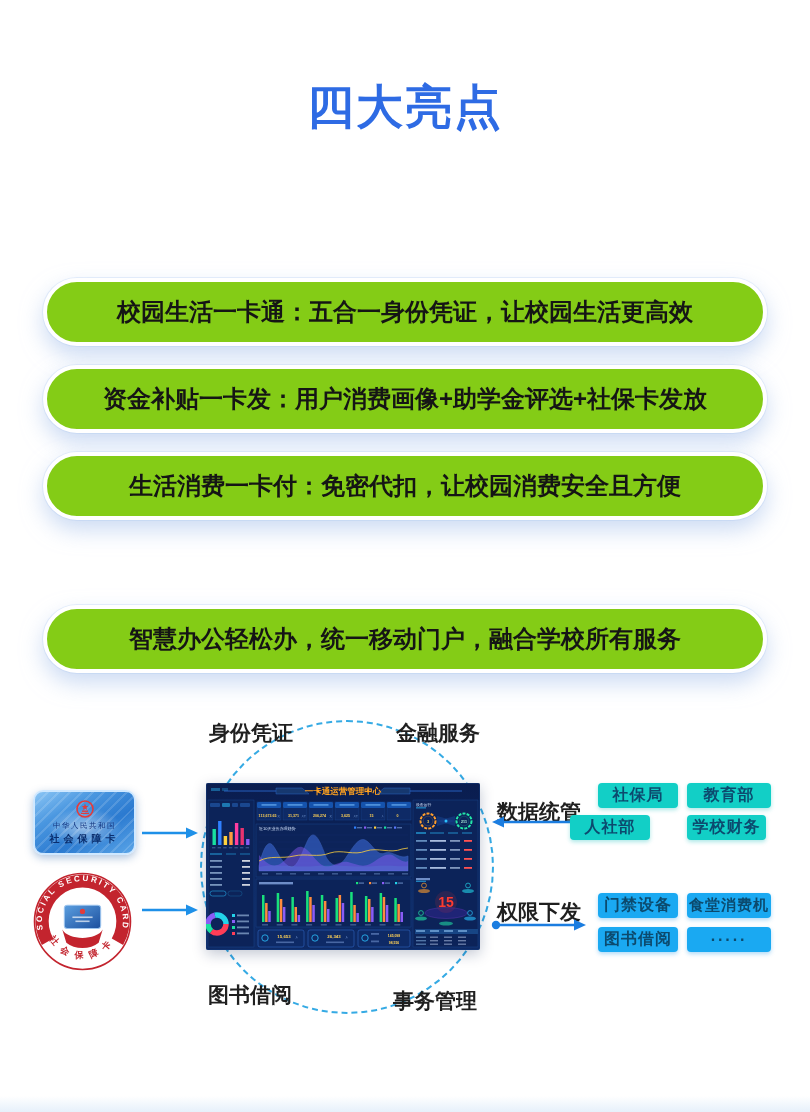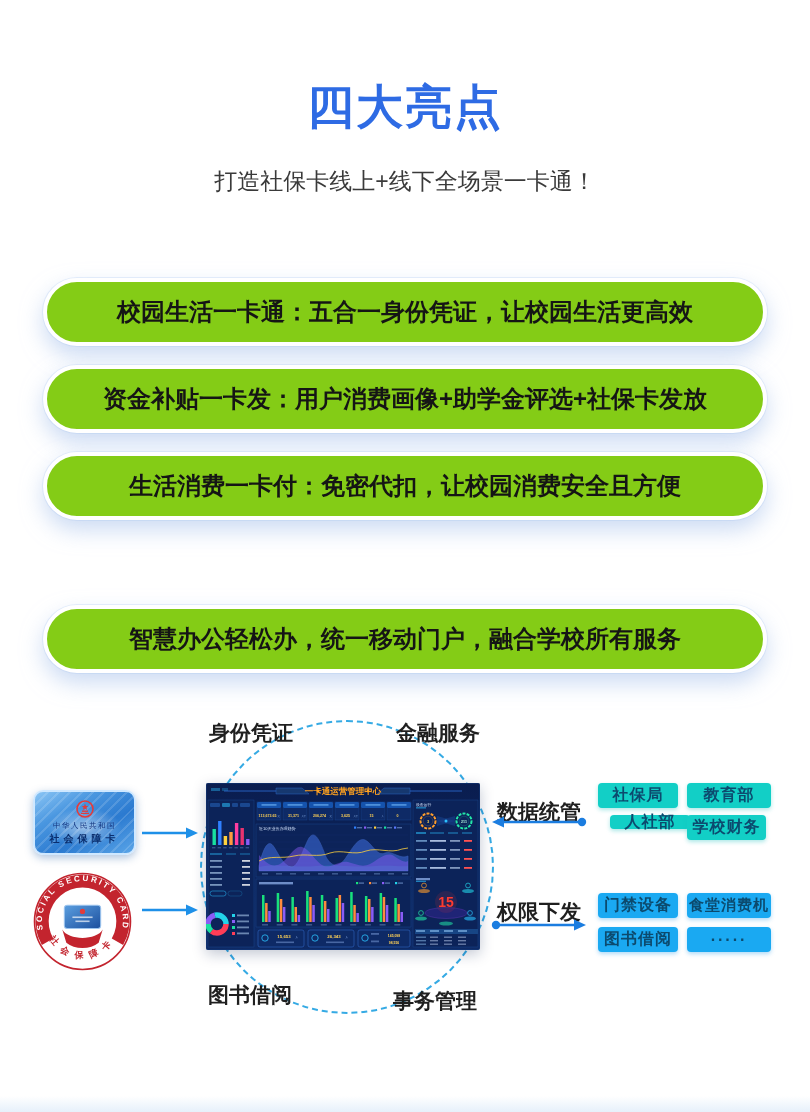--- a/index.html
+++ b/index.html
@@ -39,21 +39,20 @@
   .chip.blue{background:#1aa9f2;box-shadow:0 2px 4px rgba(26,150,235,.35);}
   .bottom-fade{left:0;right:0;bottom:0;height:16px;
                background:linear-gradient(#ffffff,#e6f0fb);}
 </style>
 </head>
 <body>
 
 <div class="abs page-title">四大亮点</div>
 
 <div class="abs subtitle">
-  <span style="display:block;">打造社保卡线上+线下全场景一卡通！</span>
 </div>
 
 <div class="abs pill" style="top:278px;">校园生活一卡通：五合一身份凭证，让校园生活更高效</div>
 <div class="abs pill" style="top:365px;">资金补贴一卡发：用户消费画像+助学金评选+社保卡发放</div>
 <div class="abs pill" style="top:452px;">生活消费一卡付：免密代扣，让校园消费安全且方便</div>
 <div class="abs pill" style="top:565px;margin-top:40px;">智慧办公轻松办，统一移动门户，融合学校所有服务</div>
 
 <div class="abs dashed-circle"></div>
 
 <div class="abs diagram-label" style="left:209px;top:719px;">身份凭证</div>
@@ -107,21 +106,21 @@
 </svg>
 
 <div class="abs flow-label" style="left:497px;top:798px;">数据统管</div>
 <svg class="abs arrow-svg" style="left:488px;top:814px;" width="102" height="16">
   <polygon points="4,8 16,2.5 16,13.5" fill="#1b7de0"></polygon>
   <line x1="14" y1="8" x2="92" y2="8" stroke="#1b7de0" stroke-width="2.4"></line>
   <circle cx="94" cy="8" r="4.2" fill="#1b7de0"></circle>
 </svg>
 <div class="chip teal" style="left:598px;top:783px;width:80px;height:25px;">社保局</div>
 <div class="chip teal" style="left:687px;top:783px;width:84px;height:25px;">教育部</div>
-<div class="chip teal" style="left:610px;top:815px;width:80px;height:14px;">人社部</div>
+<div class="chip teal" style="left:570px;top:815px;width:80px;height:25px;">人社部</div>
 <div class="chip teal" style="left:687px;top:815px;width:79px;height:25px;">学校财务</div>
 
 <div class="abs flow-label" style="left:497px;top:898px;">权限下发</div>
 <svg class="abs arrow-svg" style="left:488px;top:917px;" width="102" height="16">
   <circle cx="8" cy="8" r="4.2" fill="#1b7de0"></circle>
   <line x1="10" y1="8" x2="88" y2="8" stroke="#1b7de0" stroke-width="2.4"></line>
   <polygon points="86,2.5 98,8 86,13.5" fill="#1b7de0"></polygon>
 </svg>
 <div class="chip blue" style="left:598px;top:893px;width:80px;height:25px;">门禁设备</div>
 <div class="chip blue" style="left:687px;top:893px;width:84px;height:25px;font-size:15px;">食堂消费机</div>

